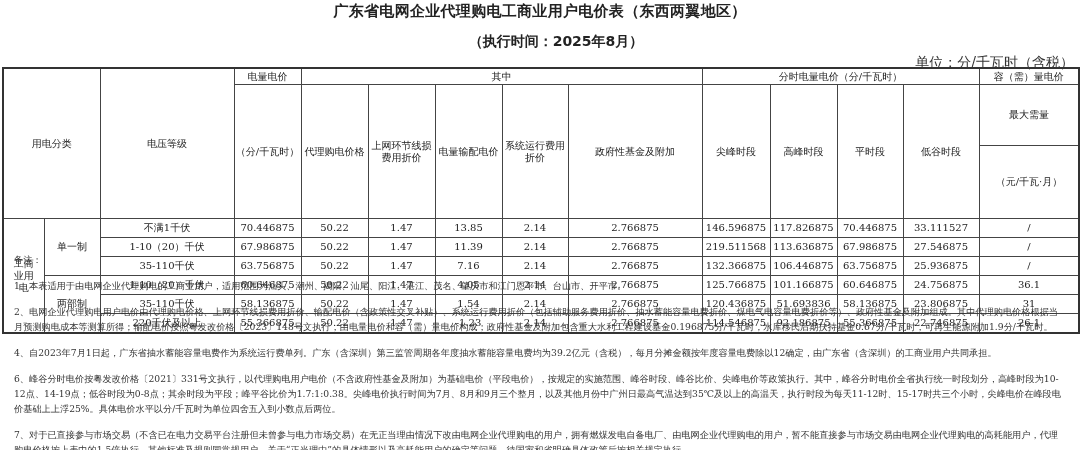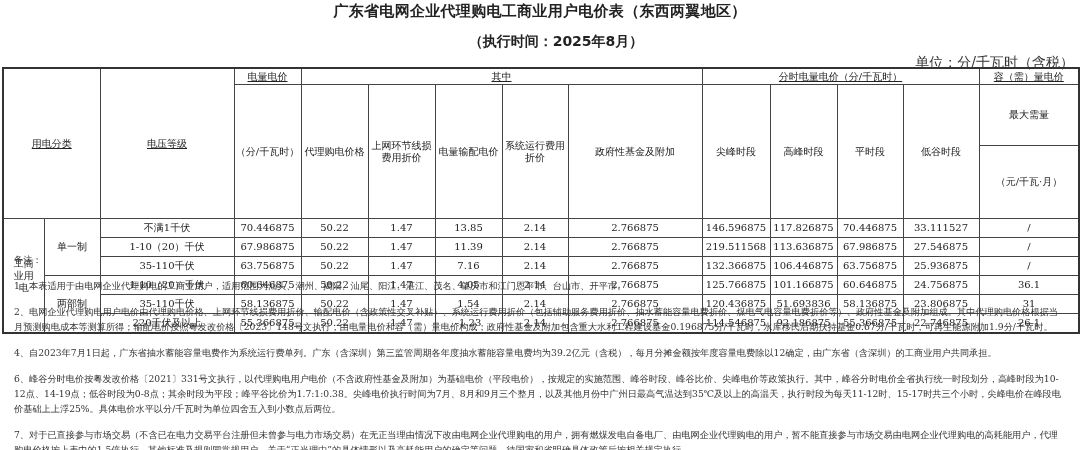--- a/index.html
+++ b/index.html
@@ -7,21 +7,21 @@
          font-family:"DejaVu Serif","Liberation Serif",serif; color:#1a1a1a; }
   .title { position:absolute; left:0; top:2px; width:1080px; text-align:center;
            font-family:"DejaVu Sans","Liberation Sans",sans-serif; font-size:15px; font-weight:bold; color:#222; letter-spacing:0.3px; }
   .subtitle { position:absolute; left:0; top:33px; width:1080px; text-align:center;
            font-family:"DejaVu Sans","Liberation Sans",sans-serif; font-size:14px; font-weight:bold; color:#222;padding-left:16px; }
   .unit { position:absolute; right:6px; top:54px; font-size:14px; color:#333; }
   table.price { position:absolute; left:2px; top:67px; width:1076px; border-collapse:collapse; table-layout:fixed; }
   table.price td, table.price th { border:1px solid #444; font-weight:normal; font-size:10px; text-align:center;
            vertical-align:middle; padding:0 1px; line-height:12px; color:#222; }
   table.price { border:2px solid #333; }
-  .h1 td, .h1 th { height:15px;text-decoration:underline; }
+  .h1 td, .h1 th { height:15px; }
   .body-row td { height:18px; }
   .notes { position:absolute; left:3px; top:241px; width:1074px; font-size:9.2px; line-height:15px; color:#333; }
   .notes p { margin:11px; }
 </style>
 </head>
 <body>
 
 <div class="title">广东省电网企业代理购电工商业用户电价表（东西两翼地区）</div>
 <div class="subtitle">（执行时间：2025年8月）</div>
 <div class="unit">单位：分/千瓦时（含税）</div>

